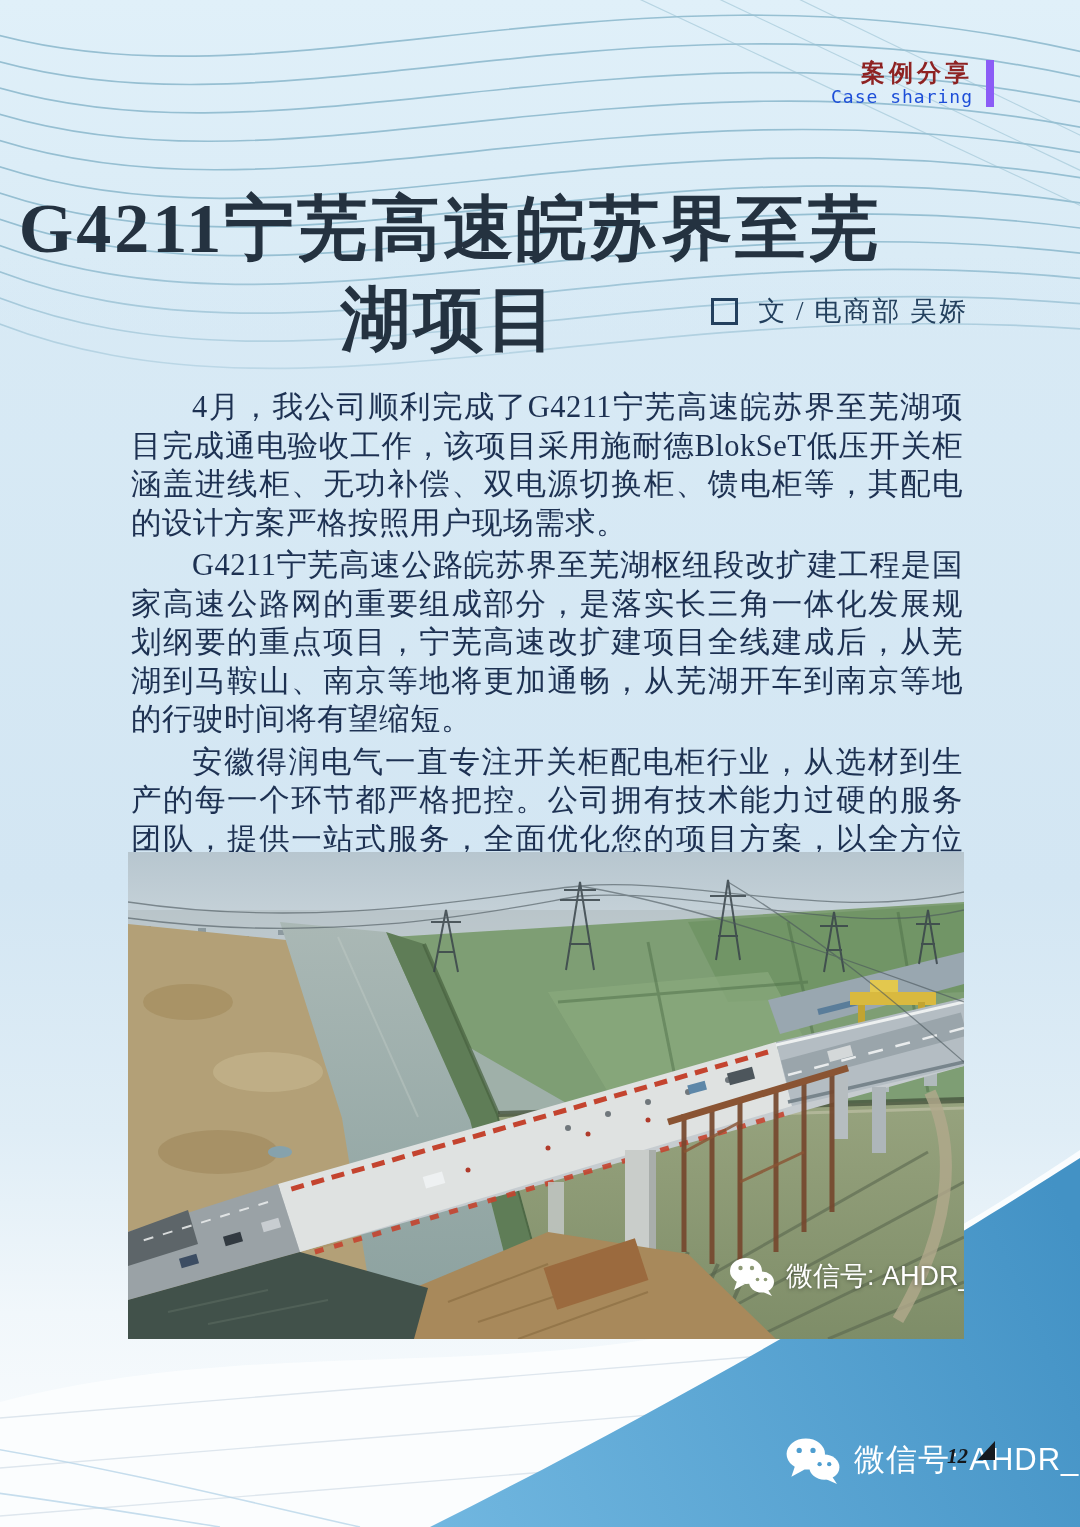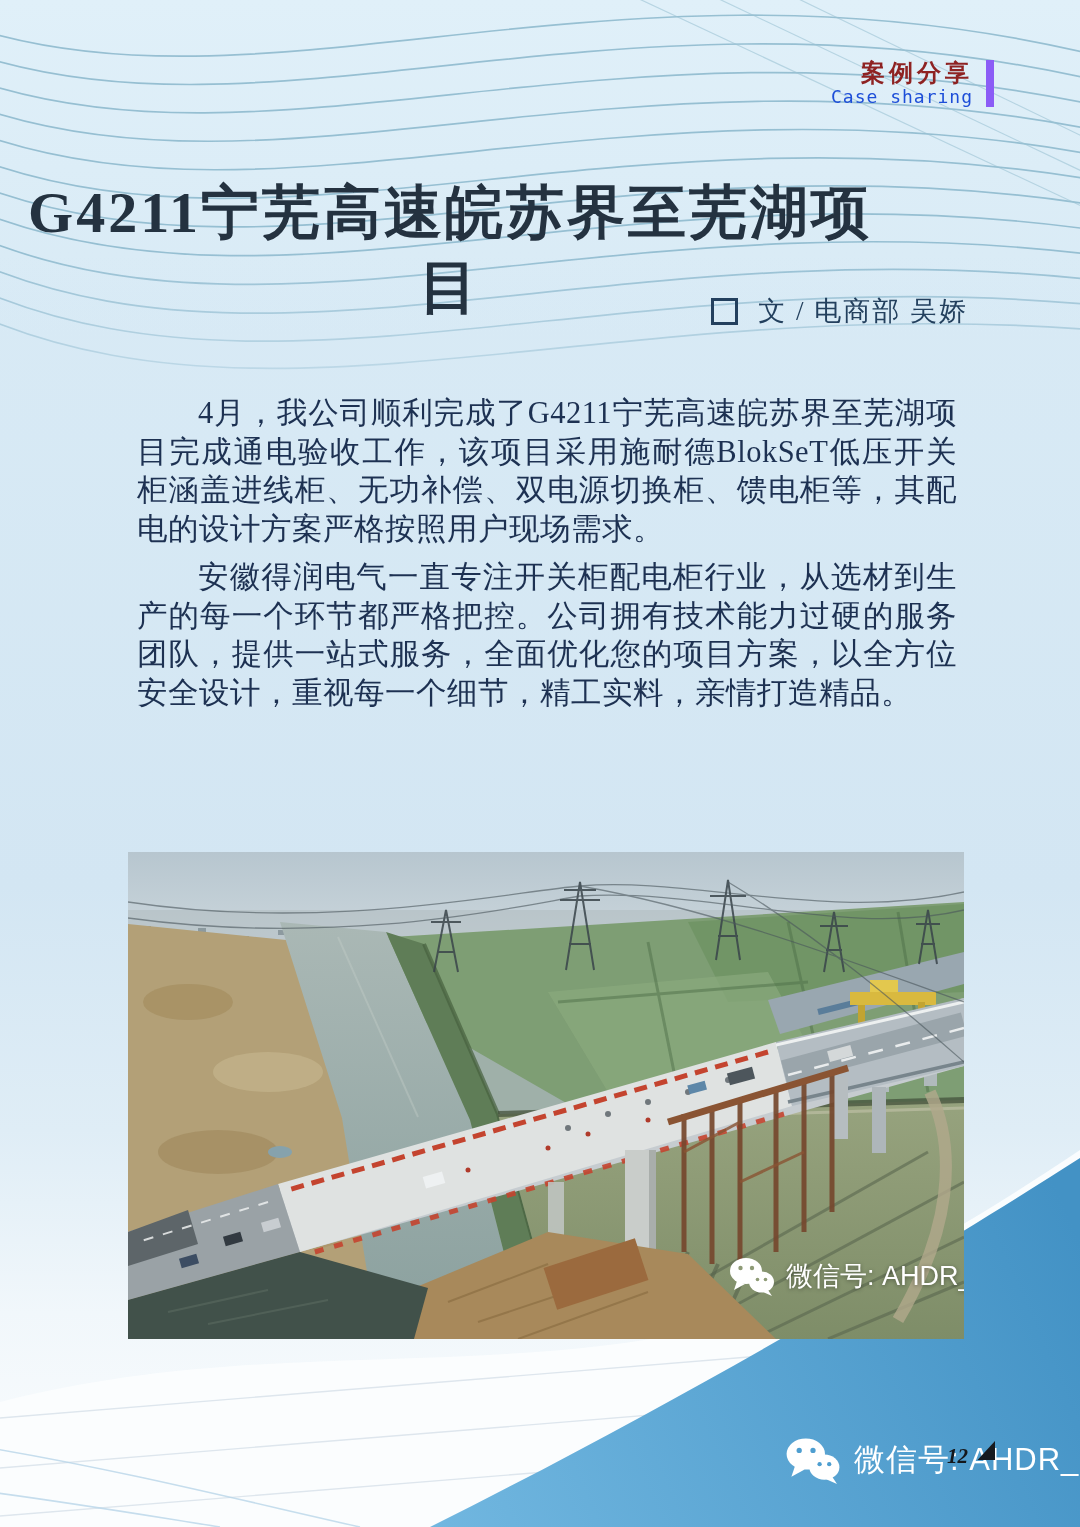--- a/index.html
+++ b/index.html
@@ -14,30 +14,30 @@
   
   #top-waves{left:0;top:0;pointer-events:none;}
   #bottom-deco{left:0;top:0;pointer-events:none;}
 
   
   .corner-tag{top:60px;right:86px;text-align:right;padding-right:13px;border-right:8px solid #8b5cf6;line-height:1.12;}
   .corner-tag .zh{display:block;color:#8e2222;font-size:24px;font-weight:700;letter-spacing:4px;}
   .corner-tag .en{display:block;color:#1d4ed8;font-size:18px;letter-spacing:1px;font-family:"DejaVu Sans Mono","Liberation Mono",monospace;}
 
   
-  .title{top:136px;left:0;width:900px;text-align:center;color:#243240;font-weight:700;font-size:58px;line-height:1.30;letter-spacing:3px;}
+  .title{top:136px;left:0;width:900px;text-align:center;color:#243240;font-weight:700;font-size:70px;line-height:1.30;letter-spacing:3px;}
   .title .tline{display:block;}
 
   
   .byline{top:293px;right:112px;display:flex;align-items:center;gap:20px;color:#23405e;font-size:27px;letter-spacing:2px;}
   .byline .sq{width:21px;height:21px;border:3px solid #23405e;display:inline-block;}
 
   
   .article{left:127px;top:384px;width:840px;color:#1d3152;font-size:30.5px;line-height:38.5px;text-align:justify;letter-spacing:.5px;}
-  .article p{margin:10px;text-indent:2em;}
+  .article p{margin:4px;text-indent:2em;}
 
   
   .photo-frame{left:128px;top:852px;width:836px;height:487px;overflow:hidden;background:#9fb0a9;}
   .photo-mark{position:absolute;left:600px;top:404px;display:flex;align-items:center;gap:10px;color:#fff;
     font-family:"Liberation Sans",sans-serif;font-size:27px;text-shadow:0 1px 4px rgba(0,0,0,.4);white-space:nowrap;}
 
   
   .footer-mark{left:784px;top:1436px;display:flex;align-items:center;gap:12px;color:#fff;
     font-family:"Liberation Sans",sans-serif;font-size:31px;letter-spacing:1px;white-space:nowrap;z-index:6;}
   .page-num{left:947px;top:1444px;color:#14171b;font-size:21px;font-weight:700;z-index:7;font-family:"Liberation Serif",serif;font-style:italic;}
@@ -105,20 +105,21 @@
   <span class="tline">G4211宁芜高速皖苏界至芜湖项目</span>
 </h1>
 
 <div class="abs byline">
   <span class="sq"></span>
   <span>文 / 电商部 吴娇</span>
 </div>
 
 <div class="abs article">
   <p>4月，我公司顺利完成了G4211宁芜高速皖苏界至芜湖项目完成通电验收工作，该项目采用施耐德BlokSeT低压开关柜涵盖进线柜、无功补偿、双电源切换柜、馈电柜等，其配电的设计方案严格按照用户现场需求。</p>
+  <p>G4211宁芜高速公路皖苏界至芜湖枢纽段改扩建工程是国家高速公路网的重要组成部分，是落实长三角一体化发展规划纲要的重点项目，宁芜高速改扩建项目全线建成后，从芜湖到马鞍山、南京等地将更加通畅，从芜湖开车到南京等地的行驶时间将有望缩短。</p>
   <p>安徽得润电气一直专注开关柜配电柜行业，从选材到生产的每一个环节都严格把控。公司拥有技术能力过硬的服务团队，提供一站式服务，全面优化您的项目方案，以全方位安全设计，重视每一个细节，精工实料，亲情打造精品。</p>
 </div>
 
 <figure class="abs photo-frame" style="margin:0" role="img" aria-label="航拍：跨河高速公路桥梁施工现场">
   <svg width="836" height="487" viewBox="0 0 836 487">
     <defs>
       <linearGradient id="sky" x1="0" y1="0" x2="0" y2="1">
         <stop offset="0" stop-color="#b7c6cf"></stop>
           <stop offset="1" stop-color="#d6dfe3"></stop>
       </linearGradient>

